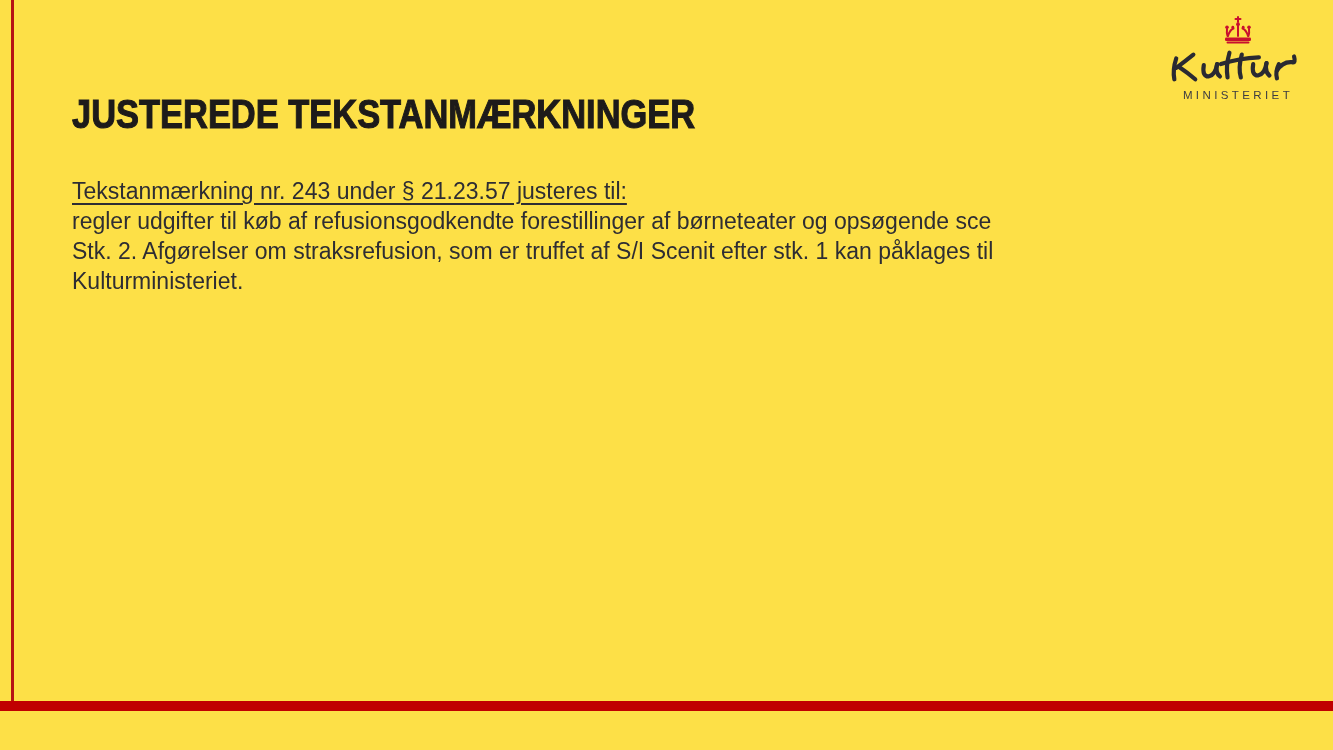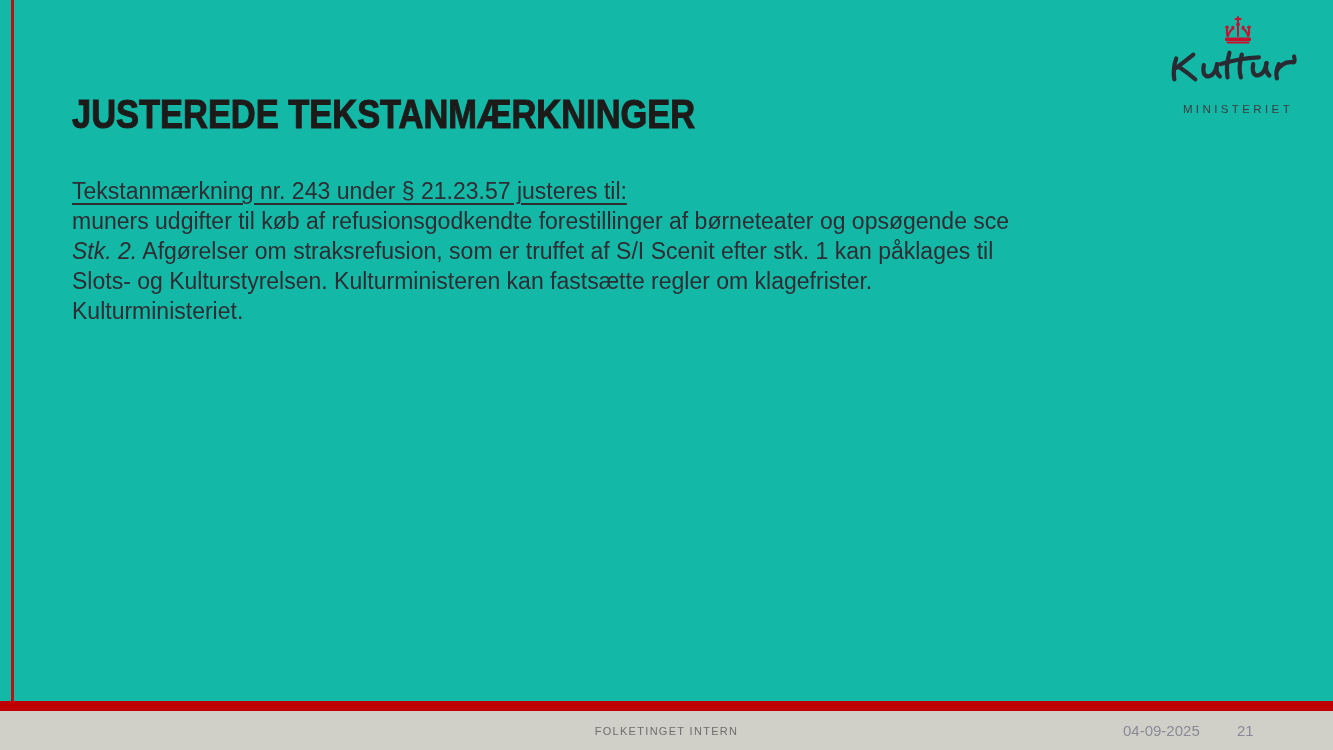--- a/index.html
+++ b/index.html
@@ -1,19 +1,19 @@
 <!DOCTYPE html>
 <html lang="da"><head>
 <meta charset="utf-8">
 <style>
   html,body{margin:0;padding:0;background:#fff;}
   #canvas{
     position:relative;
     width:1333px;height:750px;
-    background:#14b8a6;
+    background:#fde047;
     overflow:hidden;
     font-family:"Liberation Sans", sans-serif;
   }
   
   .left-accent{
     position:absolute;left:11px;top:0;width:3px;height:711px;
     background:#B61414;
   }
   
   .slide-title{
@@ -27,40 +27,40 @@
     -webkit-text-stroke:1.1px #1D1B1A;
   }
   
   .logo{
     position:absolute;top:14px;right:20px;width:150px;
     display:flex;flex-direction:column;align-items:center;
   }
   .logo .crown-icon{width:36px;height:32px;display:block;}
   .logo .script-icon{width:146px;height:38px;display:block;margin-top:1px;}
   .logo .ministry-word{
-    margin-top:18px;
+    margin-top:4px;
     font-size:11.5px;
     letter-spacing:3.4px;
     color:#3C3C42;
     font-weight:400;
     white-space:nowrap;
   }
   
   .body-text{
     position:absolute;left:72px;top:176px;width:1180px;
     font-size:23px;line-height:30px;
     color:#2E2D33;
   }
   .body-line{white-space:pre-wrap;}
   .body-line.u{
     text-decoration:underline;
     text-underline-offset:4px;
     text-decoration-thickness:1.5px;
   }
-  .stk-lead{font-style:italic;}
+  .stk-lead{}
   
   .footer-redbar{
     position:absolute;left:0;top:701px;width:1333px;height:10px;
     background:#C00000;
   }
   .footer-strip{
     position:absolute;left:0;top:711px;width:1333px;height:39px;
     background:#D0CFC8;
   }
   .footer-classification{
@@ -123,27 +123,21 @@
         <path d="M105 17 Q103 26 108 30"></path>
         <path d="M118 18 Q114 26 116 33"></path>
         <path d="M116 25 Q122 15 132 16 Q136 17 134 10"></path>
       </g>
     </svg>
     <div class="ministry-word">MINISTERIET</div>
   </div>
 
   <div class="body-text">
     <div class="body-line u">Tekstanmærkning nr. 243 under § 21.23.57 justeres til:</div>
-    <div class="body-line">muners udgifter til køb af refusionsgodkendte forestillinger af børneteater og opsøgende sce</div>
+    <div class="body-line">regler udgifter til køb af refusionsgodkendte forestillinger af børneteater og opsøgende sce</div>
     <div class="body-line"><span class="stk-lead">Stk. 2.</span><span> Afgørelser om straksrefusion, som er truffet af S/I Scenit efter stk. 1 kan påklages til</span></div>
-    <div class="body-line">Slots- og Kulturstyrelsen. Kulturministeren kan fastsætte regler om klagefrister.</div>
     <div class="body-line">Kulturministeriet.</div>
   </div>
 
   <div class="footer-redbar"></div>
 
-  <div class="footer-strip">
-    <div class="footer-classification">FOLKETINGET INTERN</div>
-    <div class="footer-date">04-09-2025</div>
-    <div class="footer-page">21</div>
-  </div>
 
 </div>
 
 </body></html>

